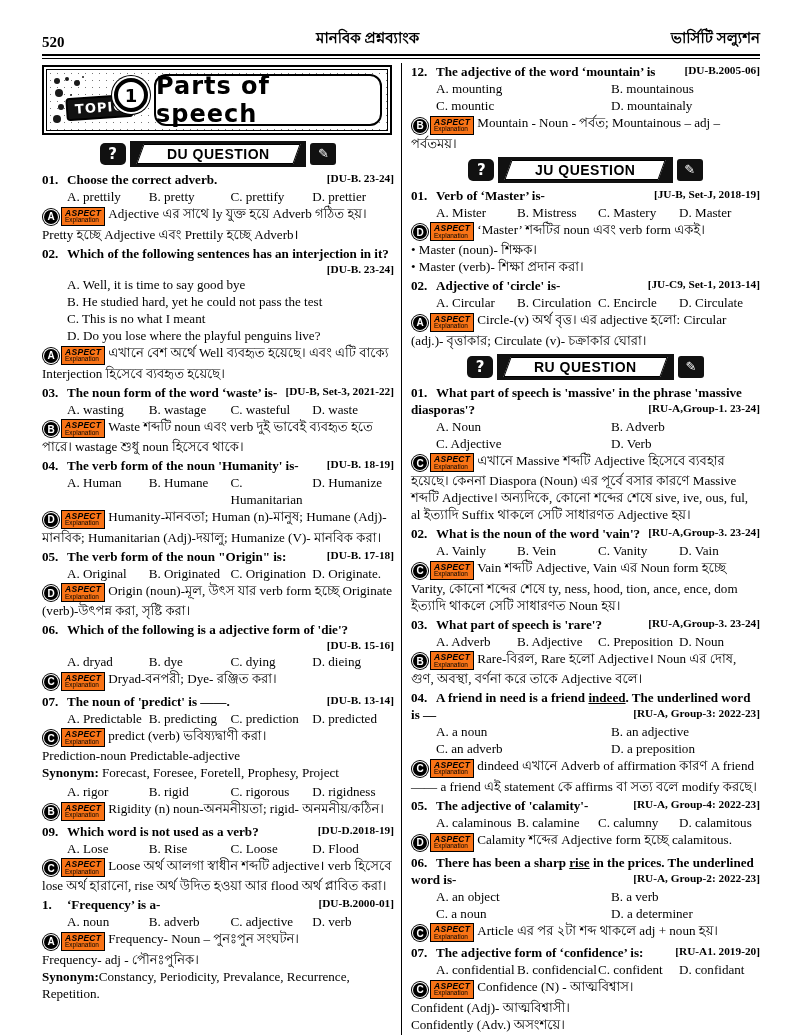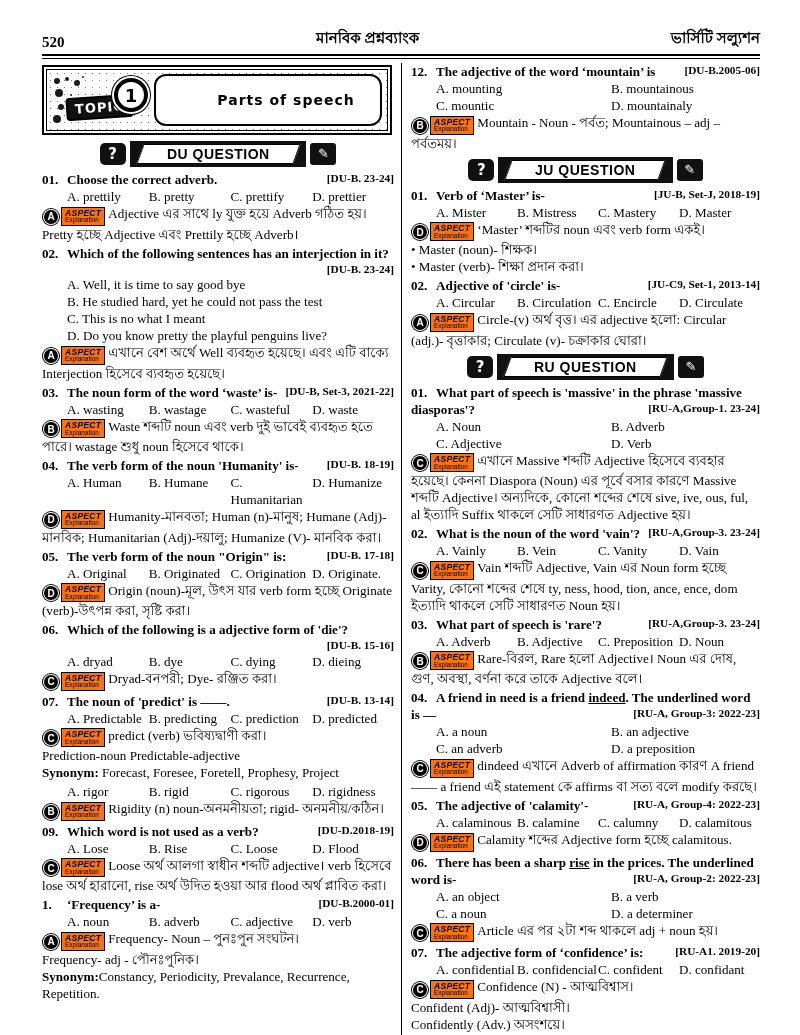--- a/index.html
+++ b/index.html
@@ -37,22 +37,22 @@
                  font-family:"DejaVu Sans", sans-serif; font-weight:bold; font-size:13px;
                  padding:2px 7px; border-radius:4px; transform:rotate(-4deg);
                  letter-spacing:1px; border:2px solid #000; }
   .topic-num { position:absolute; right:0; top:4px; width:34px; height:34px;
                border:4px solid #000; border-radius:50%; background:#fff;
                display:flex; align-items:center; justify-content:center;
                font-family:"DejaVu Sans", sans-serif; font-weight:bold; font-size:18px;
                box-shadow:0 0 0 2px #fff, 0 0 0 3px #000; }
   .topic-title-box { flex:1; background:#fff; border:2px solid #000; border-radius:12px;
                      height:52px; display:flex; align-items:center; justify-content:center; }
-  .topic-title { font-family:"DejaVu Sans", sans-serif; font-weight:bold; font-size:14px;
-                 letter-spacing:1px;margin-left:36px; }
+  .topic-title { font-family:"DejaVu Sans", sans-serif; font-weight:bold; font-size:24px;
+                 letter-spacing:1px; }
 
   
   .banner-row { display:flex; justify-content:center; align-items:center; gap:4px;
                 margin:5px 0 4px 0; }
   .qmark { background:#111; color:#fff; border-radius:5px; width:26px; height:22px;
            display:flex; align-items:center; justify-content:center;
            font-family:"DejaVu Sans", sans-serif; font-weight:bold; font-size:15px; }
   .banner-bar { background:#111; padding:3px 10px; display:flex; align-items:center; }
   .banner-para { background:#fff; border:1px solid #000; transform:skewX(-20deg);
                  padding:0px 26px; }
@@ -133,21 +133,21 @@
               <span class="opt">D. prettier</span>
             </div>
             <div class="expl-line"><span class="ans-badge">A</span><span class="aspect-box"><span class="aspect-top">ASPECT</span><span class="aspect-bottom">Explanation</span></span><span>Adjective এর সাথে ly যুক্ত হয়ে Adverb গঠিত হয়। Pretty হচ্ছে Adjective এবং Prettily হচ্ছে Adverb।</span></div>
           </div>
           <div class="q">
             <div class="q-head"><span class="q-num">02.</span><span><span>Which of the following sentences has an interjection in it?</span></span><span class="q-ref">[DU-B. 23-24]</span></div>
             <div class="opts opts-lines">
               <span class="opt">A. Well, it is time to say good bye</span>
               <span class="opt">B. He studied hard, yet he could not pass the test</span>
               <span class="opt">C. This is no what I meant</span>
-              <span class="opt">D. Do you know pretty the playful penguins live?</span>
+              <span class="opt">D. Do you lose where the playful penguins live?</span>
             </div>
             <div class="expl-line"><span class="ans-badge">A</span><span class="aspect-box"><span class="aspect-top">ASPECT</span><span class="aspect-bottom">Explanation</span></span><span>এখানে বেশ অর্থে Well ব্যবহৃত হয়েছে। এবং এটি বাক্যে Interjection হিসেবে ব্যবহৃত হয়েছে।</span></div>
           </div>
           <div class="q">
             <div class="q-head"><span class="q-num">03.</span><span><span>The noun form of the word ‘waste’ is-</span></span><span class="q-ref">[DU-B, Set-3, 2021-22]</span></div>
             <div class="opts opts-row4">
               <span class="opt">A. wasting</span>
               <span class="opt">B. wastage</span>
               <span class="opt">C. wasteful</span>
               <span class="opt">D. waste</span>

